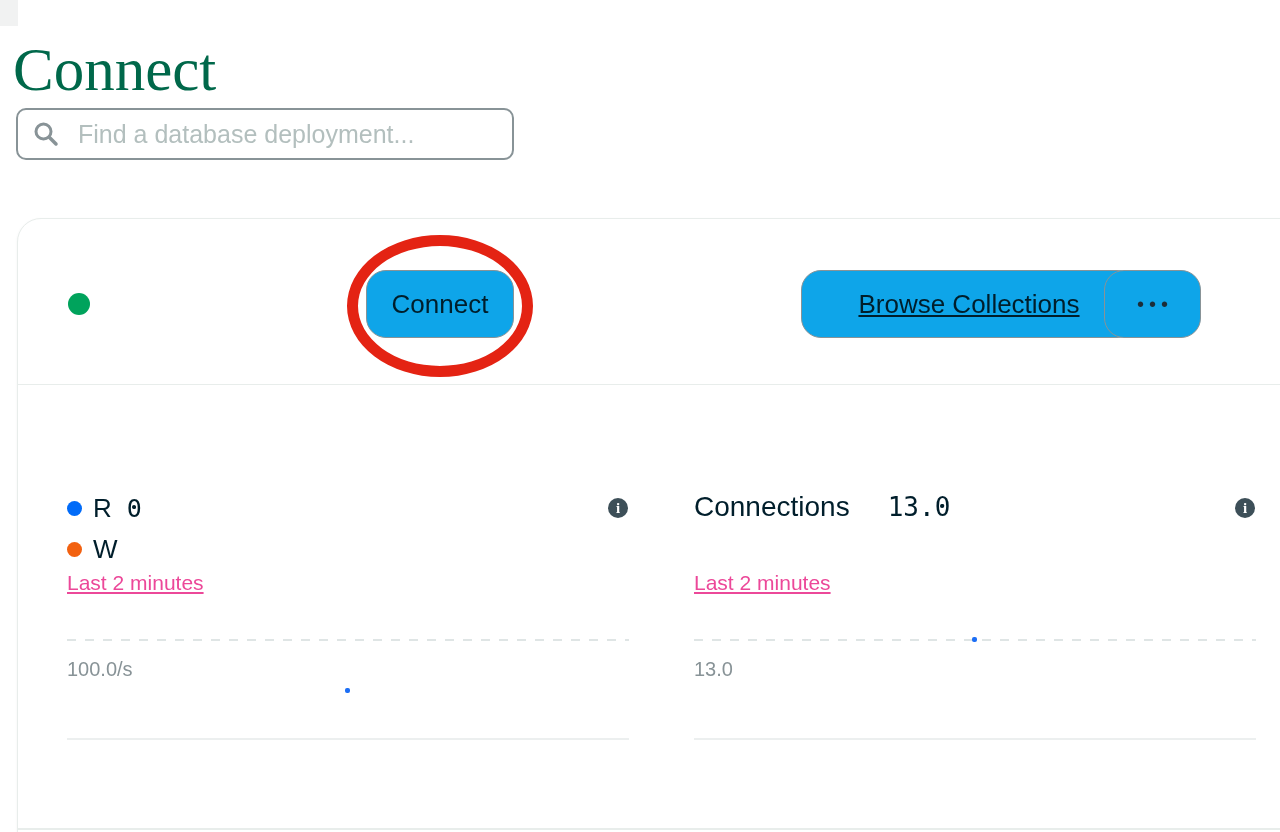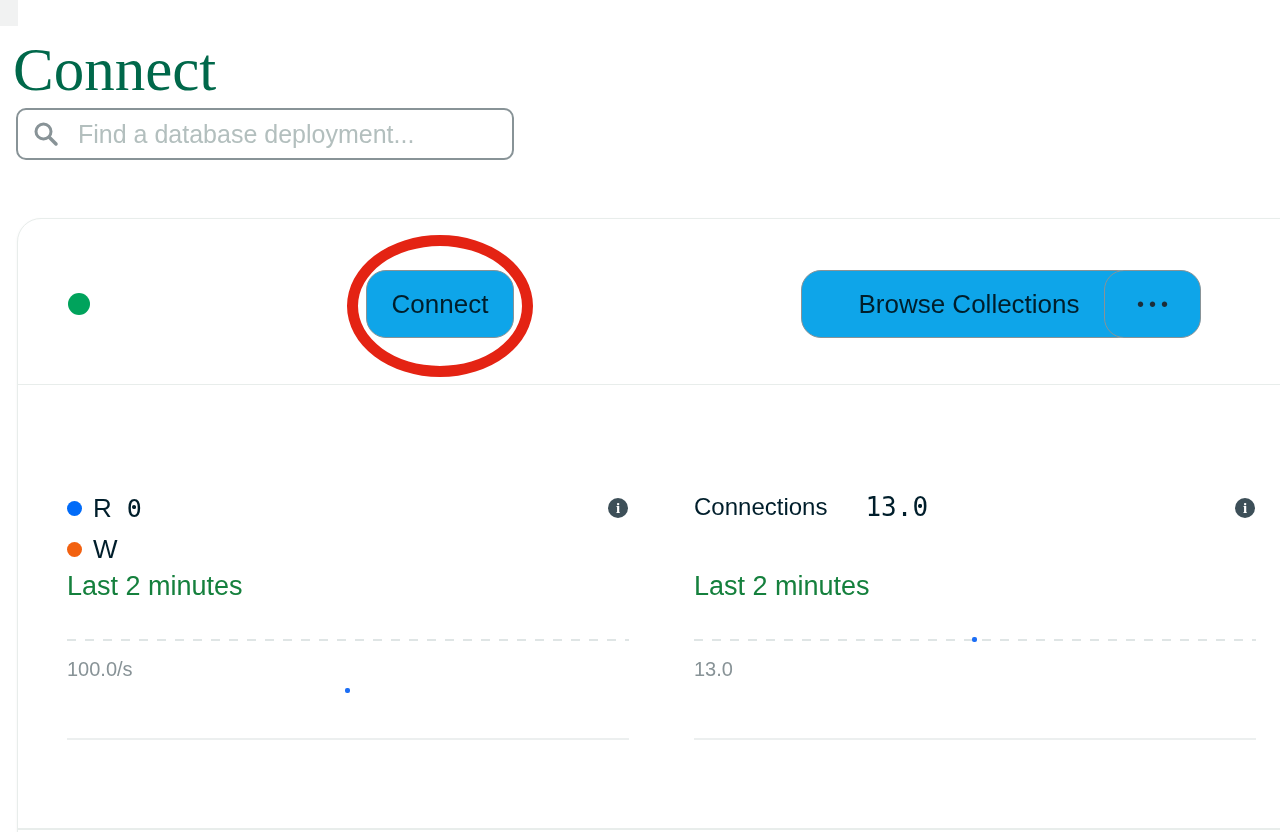--- a/index.html
+++ b/index.html
@@ -55,21 +55,21 @@
   }
   .btn{
     position:absolute;top:51px;height:68px;box-sizing:border-box;
     display:flex;align-items:center;justify-content:center;
     background:#0ea5e9;border:1.5px solid #889397;border-radius:20px;
     font-family:"Liberation Sans", sans-serif;
     font-size:26px;font-weight:500;color:#001E2B;cursor:pointer;
   }
   .btn-connect{left:348px;width:148px;}
   .btn-monitoring{left:521px;width:247px;}
-  .btn-browse{left:783px;width:336px;}
+  .btn-browse{left:783px;width:336px;text-decoration:underline;}
   .btn-more{left:1086px;width:97px;font-size:20px;letter-spacing:5px;text-indent:5px;color:#1c2d38;}
   
   .annotation-ellipse{
     position:absolute;left:347px;top:235px;width:186px;height:142px;
     box-sizing:border-box;border:11px solid #E42313;border-radius:50%;
     z-index:6;pointer-events:none;
   }
   
   .panel{position:absolute;top:486px;width:562px;height:260px;}
   .panel-left{left:66px;}
@@ -77,36 +77,36 @@
   .legend-row{position:absolute;left:0;display:flex;align-items:center;height:28px;}
   .legend-row.row1{top:7px;}
   .legend-row.row2{top:48px;}
   .legend-dot{width:15px;height:15px;border-radius:50%;margin-right:11px;flex:0 0 auto;}
   .legend-label{font-size:26px;color:#001E2B;}
   .legend-value{
     font-family:"DejaVu Sans Mono", monospace;
     font-size:25px;color:#001E2B;margin-left:15px;
   }
   .metric-title-row{position:absolute;left:0;top:5px;display:flex;align-items:center;height:30px;}
-  .metric-title{font-size:24px;color:#001E2B;}
+  .metric-title{font-size:28px;color:#001E2B;}
   .metric-value{
     font-family:"DejaVu Sans Mono", monospace;
     font-size:26px;font-weight:500;color:#001E2B;margin-left:38px;
   }
   .info-icon{
     position:absolute;left:541px;top:11px;width:20px;height:20px;border-radius:50%;
     background:#3D4F58;color:#ffffff;cursor:pointer;
     display:flex;align-items:center;justify-content:center;
   }
   .info-icon::before{
     content:"i";font-family:"Liberation Serif", serif;
     font-size:15px;font-weight:700;line-height:1;
   }
   .window-label{
-    position:absolute;left:0;top:84px;font-size:27px;color:#15803d;
+    position:absolute;left:0;top:84px;font-size:21px;color:#ec4899;text-decoration:underline;
   }
   .ymax-label{
     position:absolute;left:0;top:123px;font-size:20px;color:#889397;margin-top:48px;
   }
   .grid-dashed{
     position:absolute;left:0;top:152px;width:100%;height:2px;
     background:repeating-linear-gradient(90deg,#dfe5e5 0 9px,transparent 9px 18px);
   }
   .baseline{
     position:absolute;left:0;top:251px;width:100%;height:2px;background:#ECEFEF;

